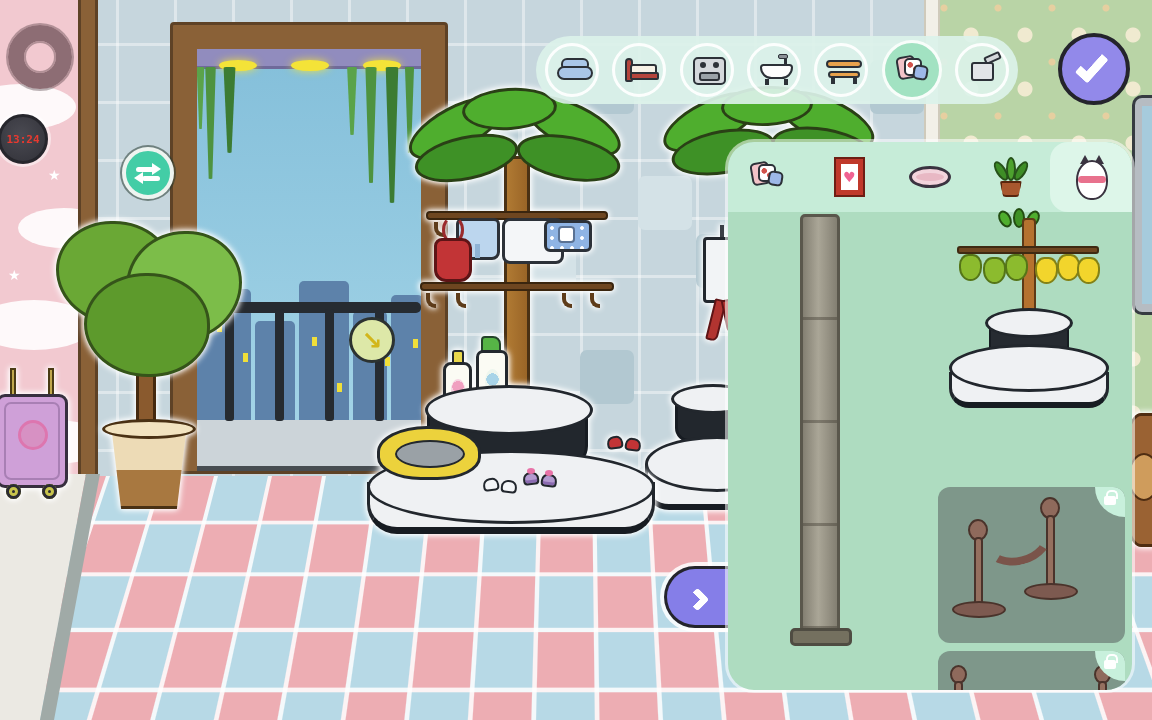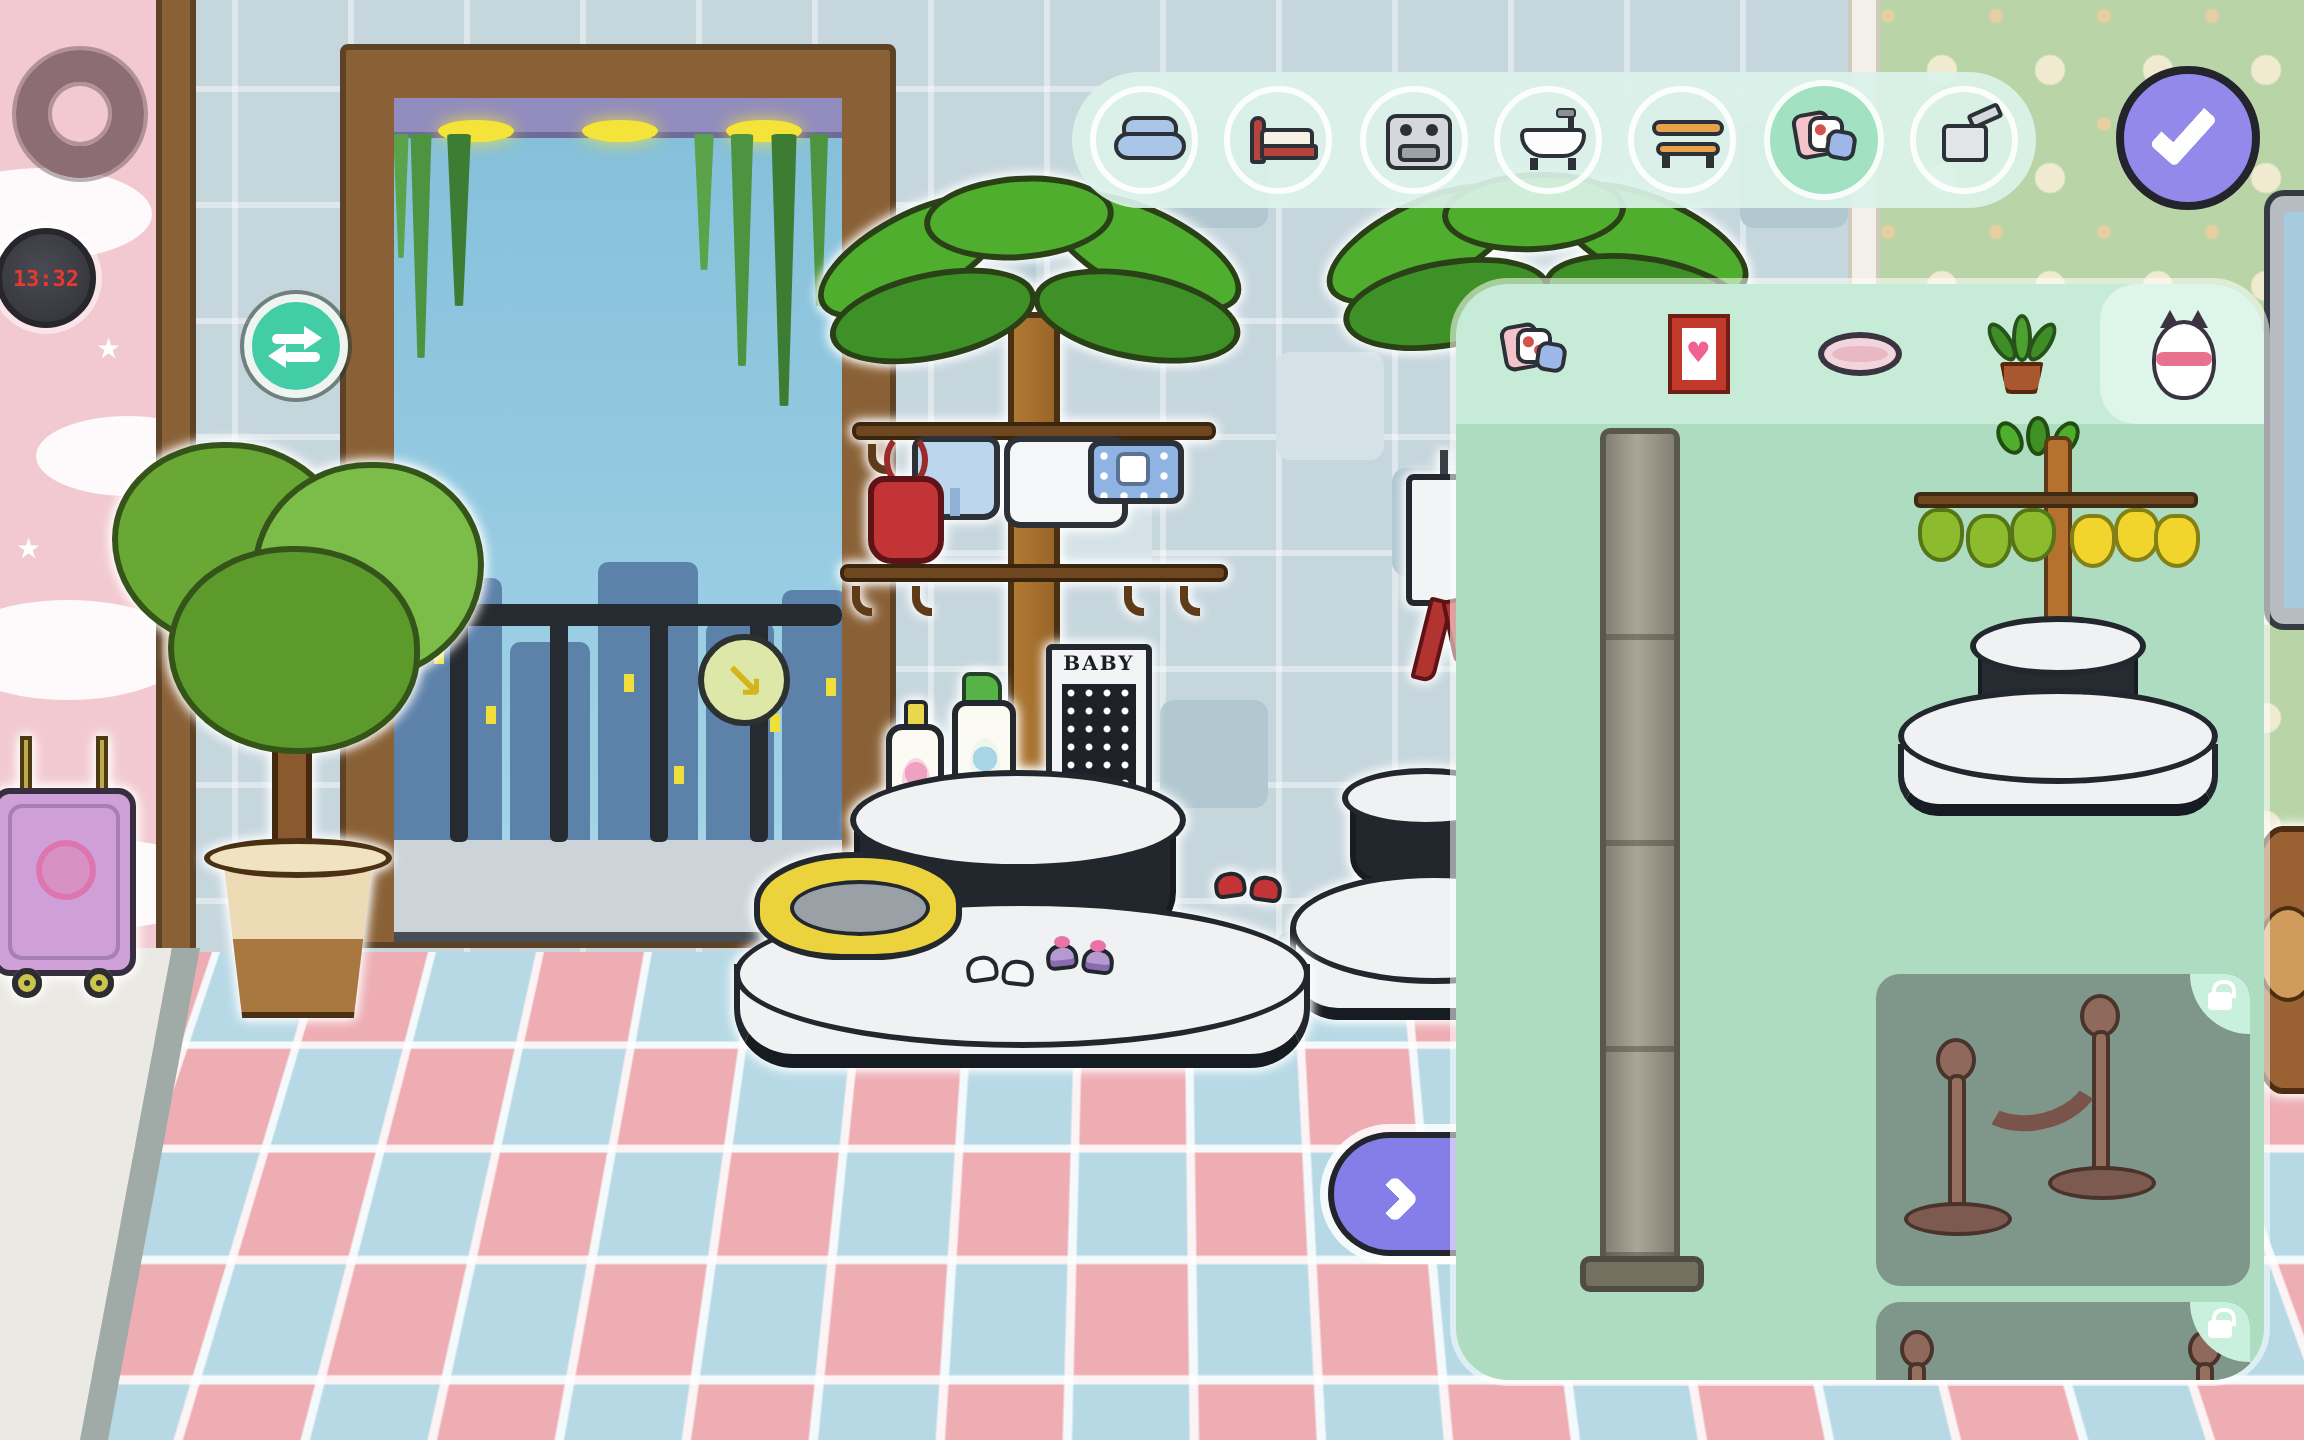--- a/index.html
+++ b/index.html
@@ -139,21 +139,21 @@
       <div class="vine" style="left:206px;width:13px;height:86px;background:#4e9340"></div>
     </div>
   </div>
 
   <div class="floor" style="z-index:2"></div>
   <div class="outside-floor" style="z-index:3"></div>
   <div class="outside-edge" style="z-index:3"></div>
 
   <div class="abs" style="left:8px;top:25px;width:64px;height:64px;border:16px solid #8d6d74;border-radius:50%;box-shadow:0 0 0 2px rgba(60,40,45,.35), inset 0 0 0 2px rgba(60,40,45,.35);z-index:2"></div>
   <div class="abs" style="left:-2px;top:114px;width:50px;height:50px;background:radial-gradient(circle at 45% 40%,#4a4a52,#313138);border:3px solid #26262c;border-radius:50%;z-index:2;display:flex;align-items:center;justify-content:center;box-shadow:0 0 0 3px rgba(255,255,255,.5)">
-    <span style="font-family:'DejaVu Sans Mono',monospace;font-size:11px;font-weight:bold;color:#e8392f">13:32</span>
+    <span style="font-family:'DejaVu Sans Mono',monospace;font-size:11px;font-weight:bold;color:#e8392f">13:24</span>
   </div>
 
   <div class="abs glow" style="left:655px;top:92px;width:245px;height:130px;z-index:3">
     <div class="leaf" style="left:4px;top:8px;transform:rotate(-26deg)"></div>
     <div class="leaf dk" style="left:16px;top:38px;transform:rotate(-10deg)"></div>
     <div class="leaf" style="left:118px;top:6px;transform:rotate(24deg)"></div>
     <div class="leaf dk" style="left:116px;top:36px;transform:rotate(10deg)"></div>
     <div class="leaf" style="left:66px;top:-6px;width:92px;height:40px;transform:rotate(-3deg)"></div>
     <div class="trunk" style="left:108px;top:72px;width:24px;height:56px"></div>
   </div>
@@ -210,24 +210,20 @@
     <div class="abs" style="left:58px;top:122px;width:44px;height:42px;background:#bcd6ee;border:3px solid #2c3138;border-radius:6px 6px 8px 8px"></div>
     <div class="abs" style="left:77px;top:148px;width:5px;height:14px;background:#8fb2d4"></div>
     <div class="abs" style="left:104px;top:122px;width:62px;height:46px;background:#f4f6f8;border:3px solid #2c3138;border-radius:8px"></div>
     <div class="abs" style="left:146px;top:124px;width:48px;height:32px;background-color:#8fb4e4;background-image:radial-gradient(circle,#fff 1.5px,transparent 2.2px);background-size:10px 10px;border:3px solid #2c3138;border-radius:6px"></div>
     <div class="abs" style="left:160px;top:130px;width:17px;height:17px;background:#fff;border:2px solid #5a7294;border-radius:4px"></div>
     <div class="abs" style="left:44px;top:120px;width:22px;height:28px;border:3.5px solid #9a2a2c;border-radius:50%;border-top-color:transparent"></div>
     <div class="abs" style="left:36px;top:142px;width:38px;height:44px;background:#c23436;border:3px solid #5e1416;border-radius:8px 10px 12px 12px"></div>
   </div>
 
   <div class="abs glow" style="left:355px;top:310px;width:312px;height:240px;z-index:5">
-    <div class="abs" style="left:168px;top:12px;width:53px;height:84px;background:#f2f4f6;border:3px solid #23282e;border-radius:3px">
-      <div style="text-align:center;font-family:'DejaVu Serif',serif;font-weight:bold;font-size:10px;letter-spacing:1px;color:#1a1e24;margin-top:2px">BABY</div>
-      <div class="abs" style="left:5px;top:17px;width:37px;height:56px;background-color:#1e2228;background-image:radial-gradient(circle,#fff 1.4px,transparent 2px);background-size:9px 9px"></div>
-    </div>
     <div class="abs" style="left:97px;top:40px;width:12px;height:15px;background:#ead84c;border:2px solid #23282e;border-radius:3px"></div>
     <div class="abs" style="left:88px;top:52px;width:29px;height:53px;background:#fbfbf4;border:3px solid #23282e;border-radius:8px 8px 7px 7px">
       <div class="abs" style="left:5px;top:14px;width:14px;height:22px;background:radial-gradient(circle at 50% 35%,#f0a0c0 35%,#f6d4e2 36%);border-radius:50%"></div>
     </div>
     <div class="abs" style="left:126px;top:26px;width:20px;height:18px;background:#56b446;border:2.5px solid #23422a;border-radius:4px 8px 2px 2px"></div>
     <div class="abs" style="left:121px;top:40px;width:32px;height:65px;background:#fbfbf4;border:3px solid #23282e;border-radius:7px">
       <div class="abs" style="left:6px;top:16px;width:15px;height:26px;background:radial-gradient(circle at 50% 40%,#a8d4e8 35%,#eef6ee 36%);border-radius:50%"></div>
     </div>
     <div class="abs" style="left:72px;top:100px;width:161px;height:58px;background:#22272d;border:3px solid #171c22;border-radius:0 0 22px 22px"></div>
     <div class="tier-e" style="left:70px;top:75px;width:168px;height:50px"></div>

